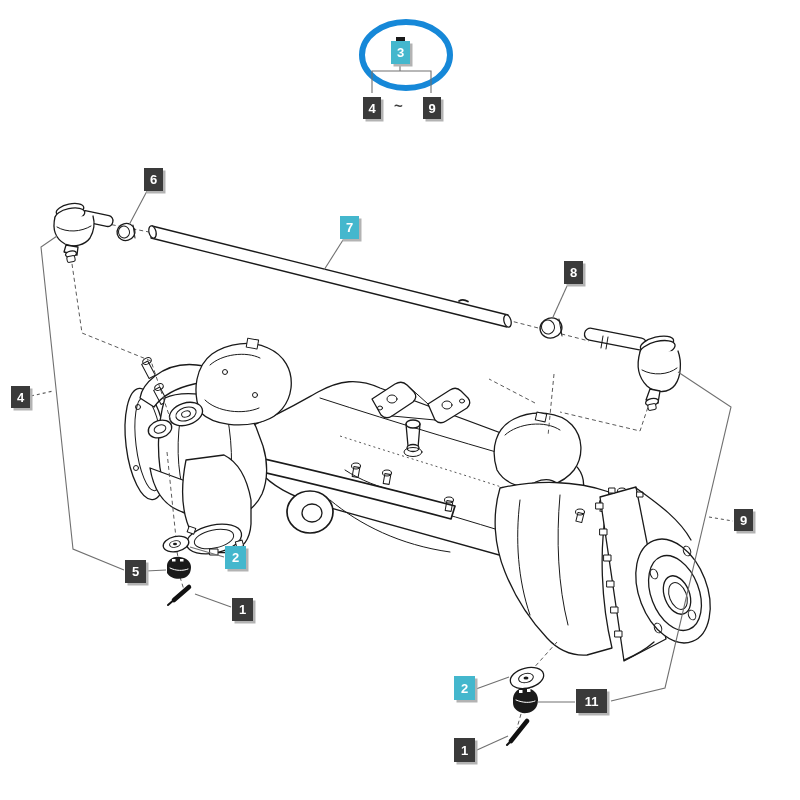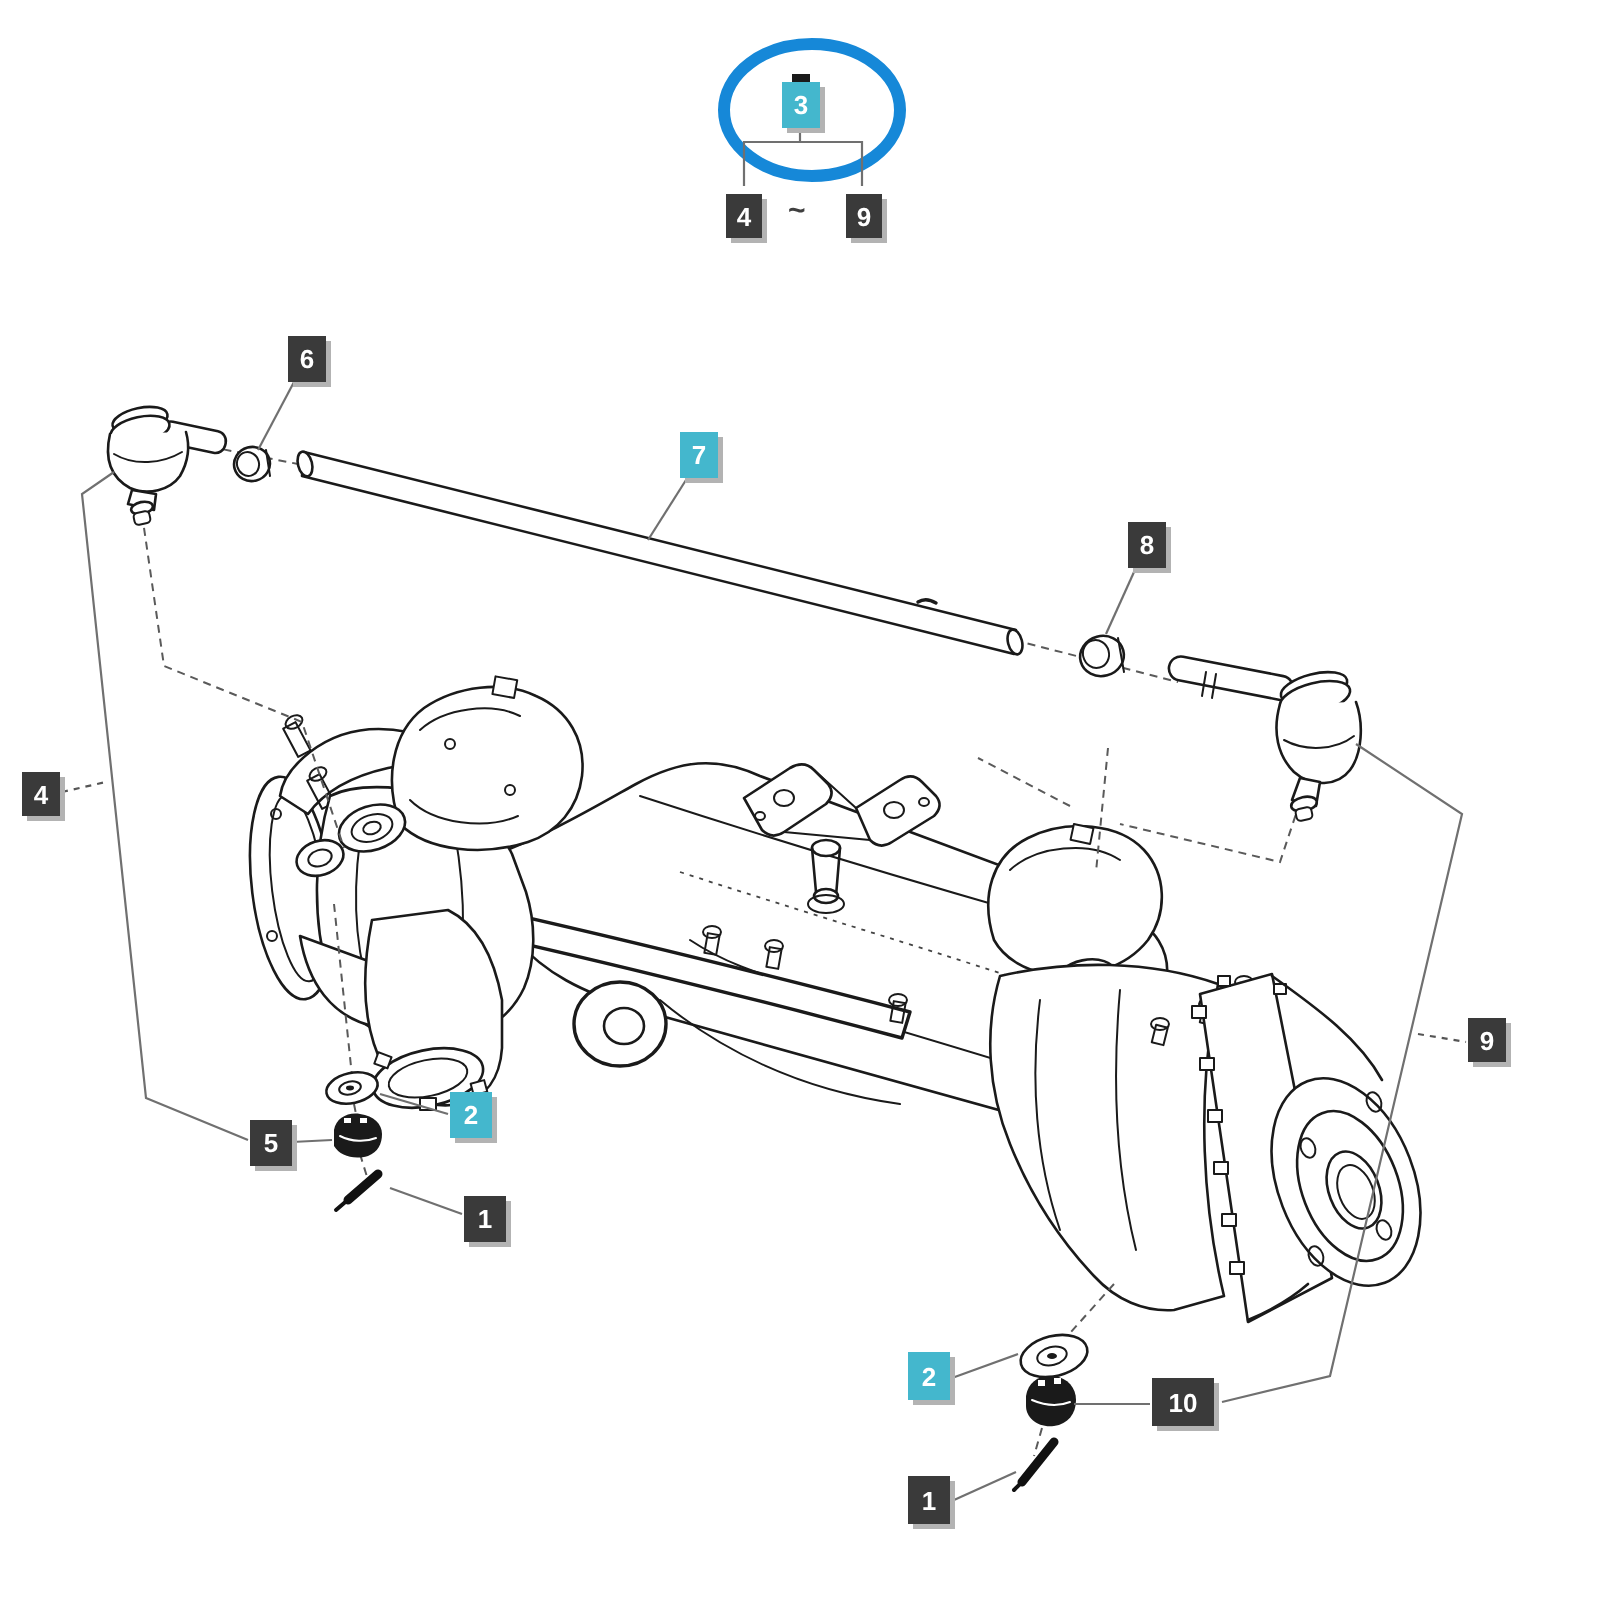--- a/index.html
+++ b/index.html
@@ -290,16 +290,16 @@
 
   <div class="callout" style="left:144px;top:168px;width:19px;height:23px;" data-variant="dark">6</div>
   <div class="callout" style="left:340px;top:216px;width:19px;height:23px;" data-variant="teal">7</div>
   <div class="callout" style="left:564px;top:261px;width:19px;height:23px;" data-variant="dark">8</div>
   <div class="callout" style="left:11px;top:386px;width:19px;height:22px;" data-variant="dark">4</div>
   <div class="callout" style="left:734px;top:509px;width:19px;height:22px;" data-variant="dark">9</div>
   <div class="callout" style="left:125px;top:560px;width:21px;height:23px;" data-variant="dark">5</div>
   <div class="callout" style="left:225px;top:546px;width:21px;height:23px;" data-variant="teal">2</div>
   <div class="callout" style="left:232px;top:598px;width:21px;height:23px;" data-variant="dark">1</div>
   <div class="callout" style="left:454px;top:676px;width:21px;height:24px;" data-variant="teal">2</div>
-  <div class="callout" style="left:576px;top:689px;width:31px;height:24px;" data-variant="dark">10</div>
+  <div class="callout" style="left:576px;top:689px;width:31px;height:24px;" data-variant="dark">11</div>
   <div class="callout" style="left:454px;top:738px;width:21px;height:24px;" data-variant="dark">1</div>
 
 </div>
 
 </body></html>

